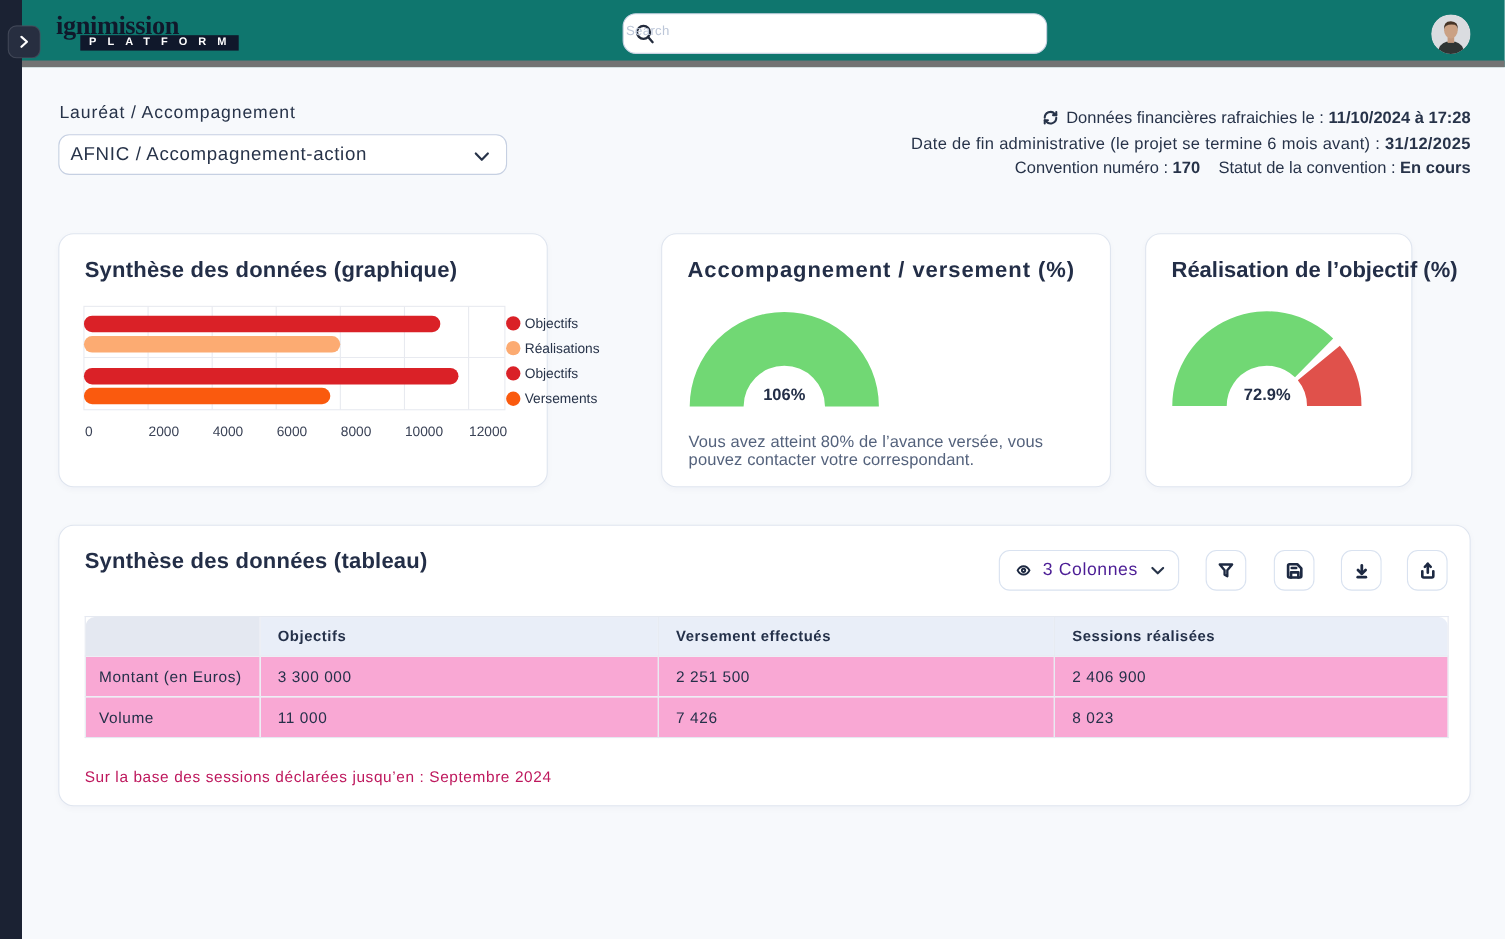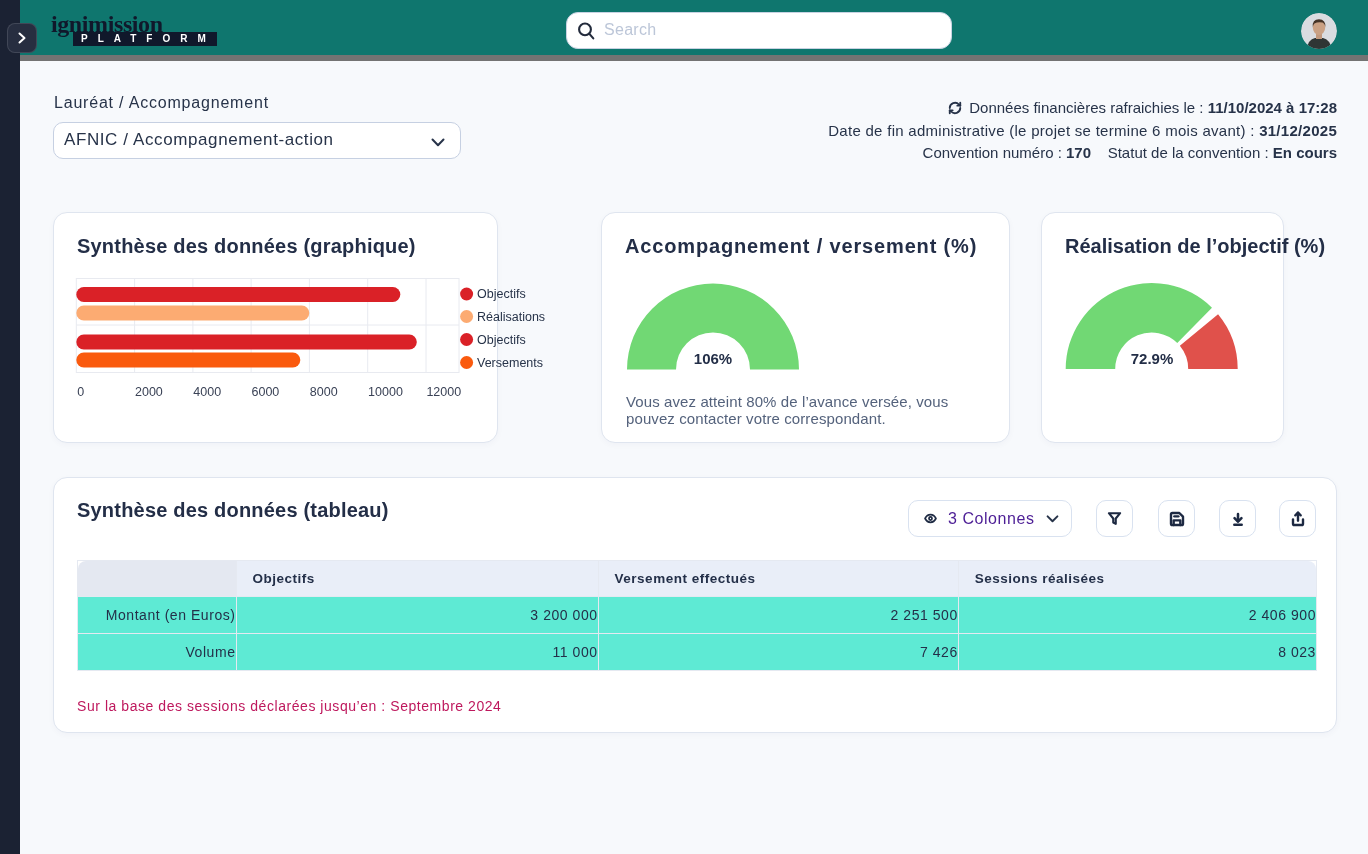--- a/index.html
+++ b/index.html
@@ -10,21 +10,21 @@
 
   
   #sidebar { left:0; top:0; width:20px; height:854px; background:#1b2233; }
   #toggle { left:7px; top:23px; width:30px; height:30px; background:#272e40; border:1px solid rgba(255,255,255,0.12); border-radius:8px; display:flex; align-items:center; justify-content:center; }
 
   
   #header { left:20px; top:0; width:1348px; height:61px; background:#0f766e; border-bottom:6px solid #737373; }
   #logo1 { left:31px; top:11px; font-family:"Liberation Serif", serif; font-weight:bold; font-size:24px; letter-spacing:-0.4px; color:#10182b; }
   #logo2 { left:53px; top:32px; width:144px; height:14px; background:#10182b; color:#ffffff; font-size:10px; font-weight:bold; letter-spacing:10px; line-height:14px; padding-left:8px; overflow:hidden; }
   #search { left:546px; top:12px; width:386px; height:37px; background:#ffffff; border:1px solid #c8d2e2; border-radius:12px; }
-  #search-ph { left:584px; top:21px; font-size:16px; letter-spacing:0.3px; color:#bcc6d8; }
+  #search-ph { left:549px; top:21px; font-size:12px; letter-spacing:0.3px; color:#bcc6d8; }
   #avatar { left:1281px; top:13px; width:36px; height:36px; border-radius:50%; overflow:hidden; }
 
   
   #crumb { left:54px; top:94px; font-size:16px; letter-spacing:0.8px; color:#273349; }
   #select { left:53px; top:122px; width:408px; height:37px; background:#ffffff; border:1px solid #c6d0e2; border-radius:10px; }
   #select-txt { left:64px; top:130px; font-size:17px; letter-spacing:0.6px; color:#273349; }
 
   
   .info { font-size:15px; color:#273349; white-space:nowrap; }
   #info1 { top:99px; }
@@ -40,21 +40,21 @@
   #card4 { left:53px; top:477px; width:1284px; height:256px;padding-left:16px; }
   .ctitle { position:absolute; left:23px; top:22px; font-size:20px; font-weight:bold; color:#232e47; letter-spacing:0.2px; white-space:nowrap; }
 
   #desc2 { left:24px; top:181px; font-size:15px; letter-spacing:0.1px; line-height:16.5px; color:#54627c; }
 
   
   #tbl { left:23px; top:82px; width:1239px; border-collapse:collapse; table-layout:fixed; font-size:14px; letter-spacing:0.55px; color:#243049; }
   #tbl th, #tbl td { border:1px solid #e5e9f1; padding:0 0 0 16px; text-align:left; font-weight:normal; white-space:nowrap; overflow:hidden; }
   #tbl th { height:36px; background:#e9eef8; font-weight:bold; font-size:13.5px; letter-spacing:0.5px; }
   #tbl th.c0 { background:#e4e8f1; border-top-left-radius:8px; }
-  #tbl td { height:37px; background:#5eead4;text-align:right; }
+  #tbl td { height:37px; background:#f9a8d4; }
   #tbl td.c0 { padding-left:12px; }
   #foot { left:23px; top:220px; font-size:14px; letter-spacing:0.55px; color:#be185d;text-align:center; }
 
   
   #colbtn { left:854px; top:22px; width:164px; height:37px; border:1px solid #d9e2f0; border-radius:10px; background:#fff; display:flex; align-items:center; }
   .iconbtn { top:22px; width:37px; height:37px; border:1px solid #d9e2f0; border-radius:10px; background:#fff; display:flex; align-items:center; justify-content:center; position:absolute; }
 </style>
 </head>
 <body>
 
@@ -222,21 +222,21 @@
       </colgroup>
     <tbody>
         <tr>
           <th class="c0"></th>
           <th>Objectifs</th>
           <th>Versement effectués</th>
           <th style="border-top-right-radius:8px">Sessions réalisées</th>
         </tr>
     <tr>
           <td class="c0">Montant (en Euros)</td>
-          <td>3 200 000</td>
+          <td>3 300 000</td>
           <td>2 251 500</td>
           <td>2 406 900</td>
         </tr>
     <tr>
           <td class="c0">Volume</td>
           <td>11 000</td>
           <td>7 426</td>
           <td>8 023</td>
         </tr>
   </tbody>

